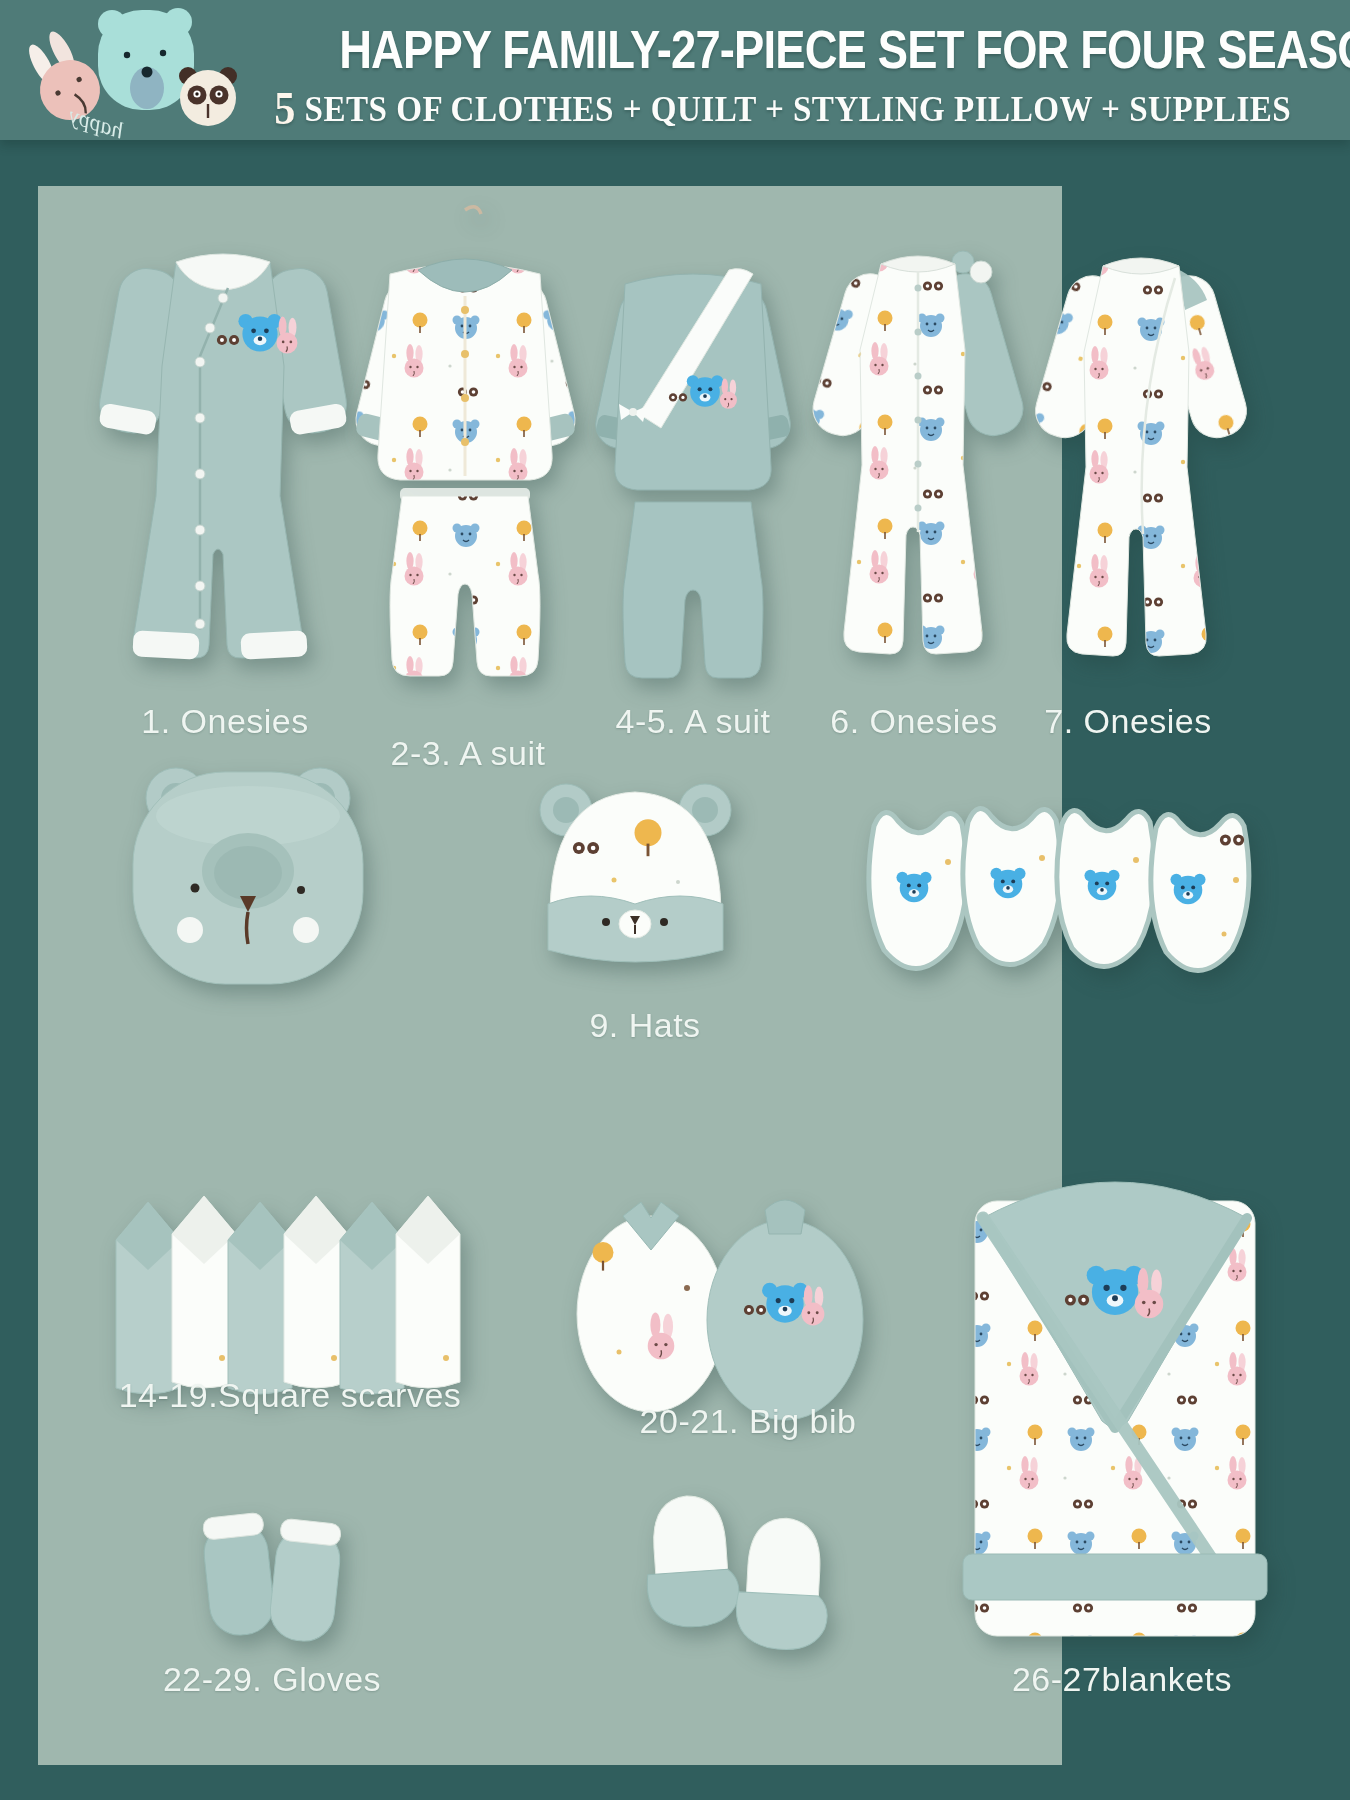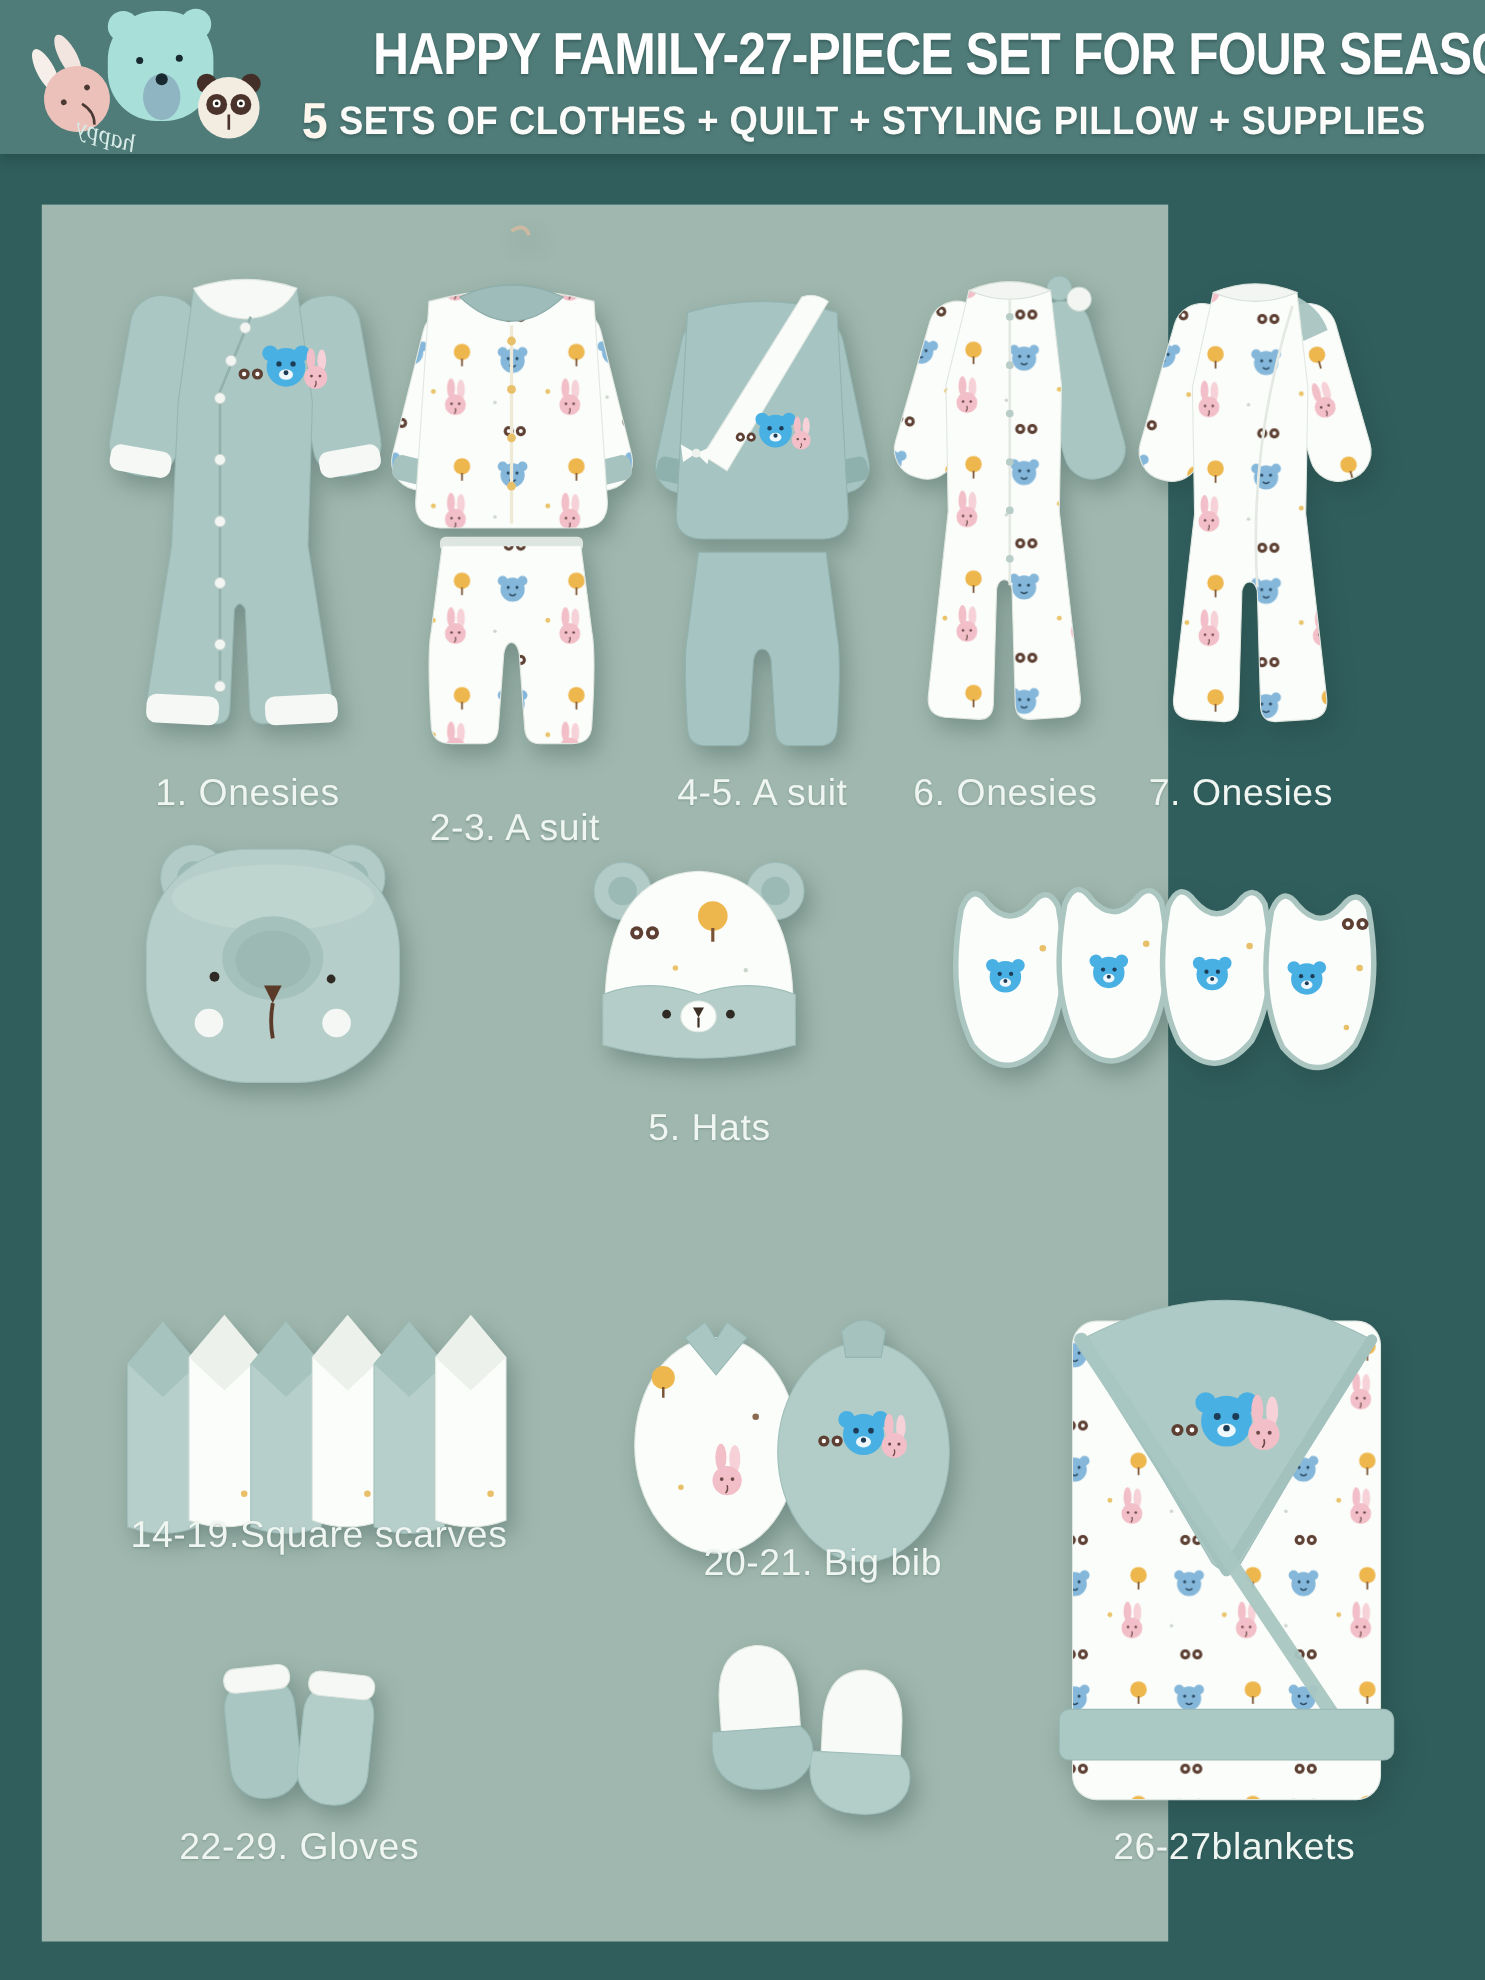--- a/index.html
+++ b/index.html
@@ -5,21 +5,21 @@
   html,body{margin:0;padding:0;background:#305e5d;}
   .stage{position:relative;width:1350px;height:1800px;background:#305e5d;overflow:hidden;
          font-family:"Liberation Sans",sans-serif;}
   
   .header{position:absolute;left:0;top:0;width:1350px;height:140px;background:#4f7b78;
           box-shadow:0 5px 10px rgba(10,35,32,.25);}
   .title-wrap{position:absolute;left:235px;top:18px;width:1080px;text-align:center;}
   .title-wrap span{display:inline-block;white-space:nowrap;transform:scaleX(.84);transform-origin:center;
           color:#fdfefd;font-weight:bold;font-size:54px;letter-spacing:-1px;
           text-shadow:0 2px 3px rgba(20,45,42,.35);}
-  .subtitle-wrap{position:absolute;left:230px;top:82px;width:1010px;text-align:right;}
+  .subtitle-wrap{position:absolute;left:230px;top:82px;width:1010px;text-align:right;font-family:Liberation Serif, serif;}
   .subtitle-inner{display:inline-block;white-space:nowrap;transform:scaleX(.92);transform-origin:center;
           color:#fbfcfa;font-weight:bold;font-size:36px;letter-spacing:.5px;
           text-shadow:0 2px 3px rgba(20,45,42,.3);}
   .subtitle-inner .num{font-size:46px;vertical-align:-3px;color:#fdf6ec;}
   
   .panel{position:absolute;left:38px;top:186px;width:1024px;height:1579px;background:#9fb7ae;}
   .item{position:absolute;filter:drop-shadow(6px 10px 10px rgba(30,60,55,.30));}
   .lbl{position:absolute;transform:translateX(-50%);white-space:nowrap;
        color:#eff5f1;font-size:34px;letter-spacing:.5px;text-shadow:0 1px 2px rgba(40,70,65,.25);}
   .logo{position:absolute;left:28px;top:2px;}
@@ -299,21 +299,21 @@
         </g>
       <g transform="translate(282,6)">
           <path d="M16,44 Q2,120 26,168 Q58,206 92,166 Q118,118 104,42 Q94,22 80,40 Q60,62 40,39 Q26,20 16,44 Z" fill="#fbfdfa" stroke="#abc6c1" stroke-width="5"></path>
           <use href="#bearBright" transform="translate(48,106) scale(1.3)"></use>
           <use href="#pandaEyes" transform="translate(92,56) scale(1.2)"></use>
           <circle cx="96" cy="96" r="3" fill="#e8c06a"></circle>
           <circle cx="84" cy="150" r="2.5" fill="#e8c06a"></circle>
         </g>
     </svg>
 
-    <div class="lbl" style="left:607px;top:820px">5. Hats</div>
+    <div class="lbl" style="left:607px;top:820px">9. Hats</div>
 
     <svg class="item" style="left:70px;top:1000px" width="370" height="230" viewBox="0 0 370 230">
       <g transform="translate(0,6)">
           <path d="M8,48 L40,10 L72,48 L72,196 Q40,208 8,196 Z" fill="#b7cfcb" stroke="#a2c0bb"></path>
           <path d="M8,48 L40,78 L72,48 L40,10 Z" fill="#a6c3be"></path>
         </g>
       <g transform="translate(56,0)">
           <path d="M8,48 L40,10 L72,48 L72,196 Q40,208 8,196 Z" fill="#fbfdfa" stroke="#e2e9e3"></path>
           <path d="M8,48 L40,78 L72,48 L40,10 Z" fill="#edf1ec"></path>
           <circle cx="58" cy="172" r="3" fill="#e8c06a"></circle>

